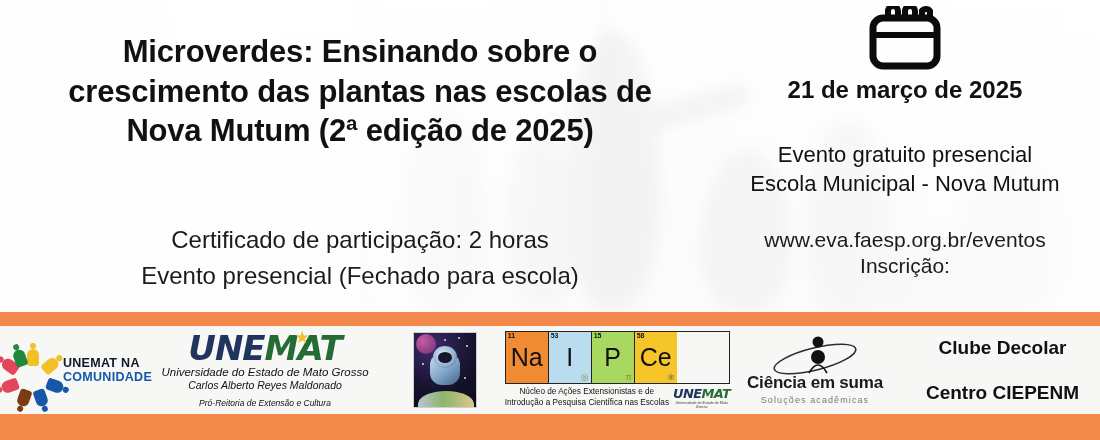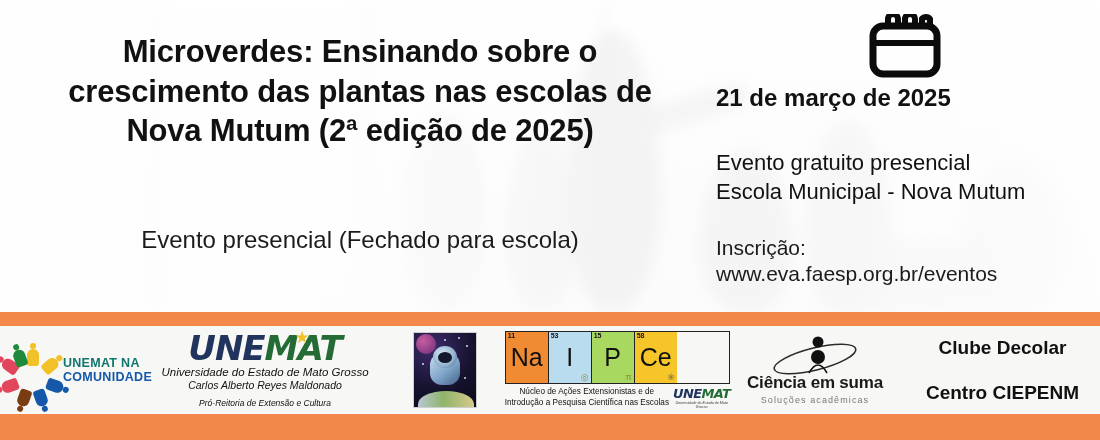--- a/index.html
+++ b/index.html
@@ -19,21 +19,21 @@
   .bg-photo .wash{position:absolute;left:0;top:0;width:100%;height:100%;
     background:linear-gradient(90deg,rgba(255,255,255,.95) 0%,rgba(255,255,255,.88) 32%,
       rgba(255,255,255,.7) 55%,rgba(255,255,255,.72) 78%,rgba(255,255,255,.88) 100%);}
 
   
   .left-col{position:absolute;left:10px;top:32px;width:700px;text-align:center;}
   .title{font-size:31px;font-weight:bold;color:#111;line-height:1.28;letter-spacing:-.2px;}
   .sub-block{position:absolute;left:10px;top:222px;width:700px;text-align:center;}
   .sub-line{font-size:24px;color:#1b1b1b;line-height:1.5;font-weight:400;}
 
-  .right-col{position:absolute;left:716px;top:14px;width:378px;}
+  .right-col{position:absolute;left:716px;top:6px;width:378px;text-align:center;}
   .cal-wrap{display:flex;justify-content:center;margin-bottom:4px;}
   .date-text{font-size:24px;font-weight:bold;color:#111;margin-top:4px;}
   .venue{margin-top:36px;}
   .venue-line{font-size:22px;font-weight:normal;color:#111;line-height:1.33;}
   .insc{margin-top:28px;}
   .insc-line{font-size:21px;color:#1b1b1b;line-height:1.28;font-weight:400;}
 
   
   .band-top{position:absolute;left:0;top:312px;width:1100px;height:14px;background:#f2884a;}
   .band-mid{position:absolute;left:0;top:326px;width:1100px;height:88px;background:#f7f7f5;}
@@ -42,21 +42,21 @@
   .logos{position:absolute;left:0;top:326px;width:1100px;height:88px;display:flex;align-items:center;}
   .logo-cell{display:flex;align-items:center;justify-content:center;height:88px;}
 
   
   .unc{display:flex;align-items:center;gap:7px;padding-left:12px;}
   .unc-mark{position:relative;width:46px;height:42px;}
   .unc-mark i{position:absolute;width:12px;height:17px;display:block;
      border-radius:6px 6px 3px 3px;transform-origin:50% 100%;}
   .unc-mark i::before{content:"";position:absolute;left:3px;top:-6px;width:6px;height:6px;border-radius:50%;background:inherit;}
   .unc-txt{line-height:1.12;}
-  .unc-txt .l1{font-size:12.5px;font-weight:bold;color:#0f766e;letter-spacing:.3px;}
+  .unc-txt .l1{font-size:12.5px;font-weight:bold;color:#0f172a;letter-spacing:.3px;}
   .unc-txt .l2{font-size:12.5px;font-weight:bold;color:#1557a8;letter-spacing:.3px;}
 
   
   .unemat{text-align:center;}
   .unemat .word{font-size:34px;font-weight:bold;letter-spacing:-1px;font-style:italic;line-height:.95;
      font-family:"DejaVu Sans",sans-serif;position:relative;display:inline-block;}
   .unemat .w1{color:#21345e;}
   .unemat .w2{color:#246b36;}
   .unemat .star{position:absolute;right:33px;top:-3px;color:#f2c027;font-size:17px;}
   .unemat .s1{font-size:11.5px;color:#111;font-style:italic;margin-top:1px;white-space:nowrap;}
@@ -130,20 +130,21 @@
     <div class="wash"></div>
   </div>
 
   <div class="left-col">
     <div class="title">Microverdes: Ensinando sobre o</div>
     <div class="title">crescimento das plantas nas escolas de</div>
     <div class="title">Nova Mutum (2ª edição de 2025)</div>
   </div>
 
   <div class="sub-block">
+    <div class="sub-line">Certificado de participação: 2 horas</div>
     <div class="sub-line">Evento presencial (Fechado para escola)</div>
   </div>
 
   <div class="right-col">
     <div class="cal-wrap">
       <svg width="76" height="66" viewBox="0 0 76 66">
         <rect x="6" y="12" width="64" height="48" rx="10" ry="10" fill="none" stroke="#0b0b0b" stroke-width="7"></rect>
         <line x1="9" y1="29" x2="67" y2="29" stroke="#0b0b0b" stroke-width="6"></line>
         <path d="M21 12 V5" stroke="#0b0b0b" stroke-width="6" stroke-linecap="round"></path>
         <path d="M21 5 a5 5 0 0 1 10 0 V12" fill="none" stroke="#0b0b0b" stroke-width="6" stroke-linecap="round"></path>
@@ -154,22 +155,22 @@
       </svg>
     </div>
     <div class="date-text">21 de março de 2025</div>
 
     <div class="venue">
       <div class="venue-line">Evento gratuito presencial</div>
       <div class="venue-line">Escola Municipal - Nova Mutum</div>
     </div>
 
     <div class="insc">
+      <div class="insc-line">www.eva.faesp.org.br/eventos</div>
       <div class="insc-line">Inscrição:</div>
-      <div class="insc-line">www.eva.faesp.org.br/eventos</div>
     </div>
   </div>
 
   <div class="band-top"></div>
   <div class="band-mid"></div>
   <div class="band-bot"></div>
 
   <div class="logos">
 
     <div class="logo-cell" style="width:150px;">

